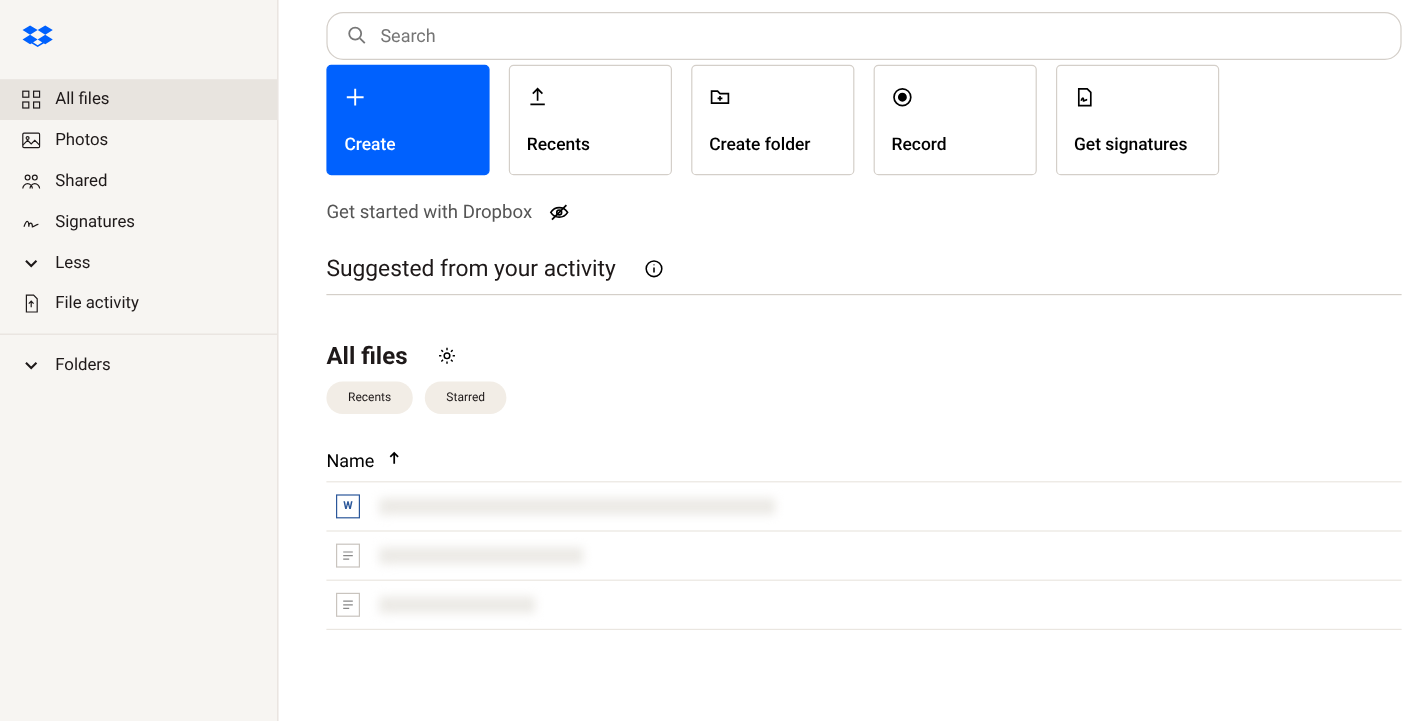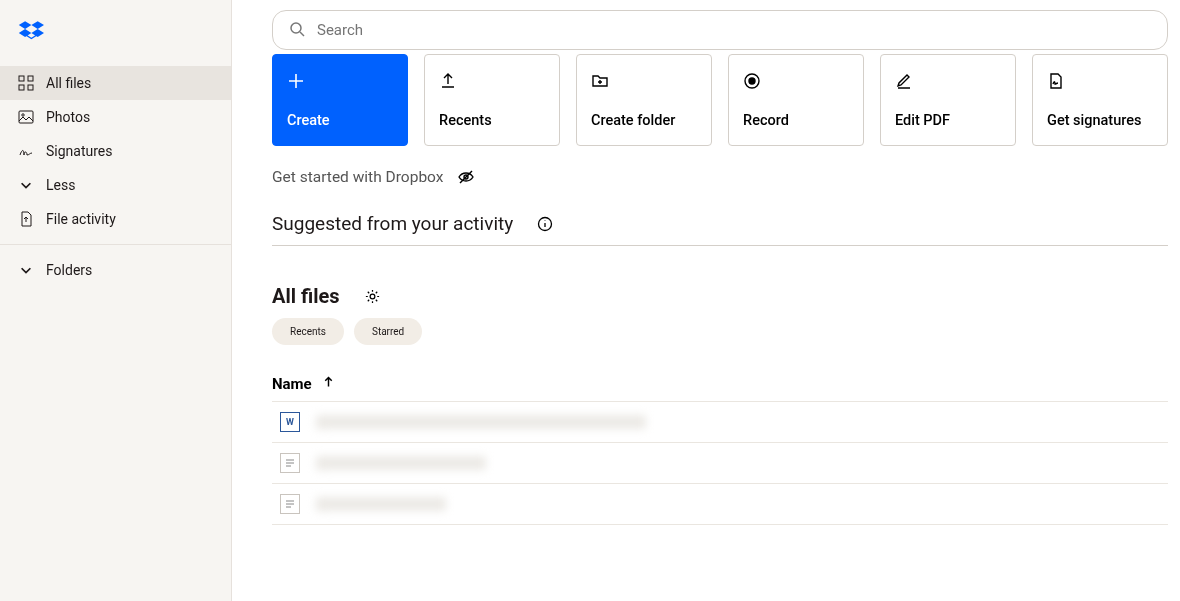--- a/index.html
+++ b/index.html
@@ -18,21 +18,21 @@
 .action{flex:1;max-width:136px;height:92px;border:1px solid #d4cfc9;border-radius:4px;display:flex;flex-direction:column;justify-content:center;padding:0 14px;gap:22px;cursor:pointer}
 .action.primary{background:#0061fe;border-color:#0061fe;color:#fff}
 .action .ic{width:18px;height:18px}
 .action-label{font-size:14.5px;font-weight:500}
 .get-started{display:flex;align-items:center;gap:14px;font-size:15.5px;color:#555;margin-bottom:26px}
 .section-title{display:flex;align-items:center;gap:24px;font-size:19px;color:#1e1919;margin-bottom:10px}
 .section-title.bold{font-weight:700;font-size:20px}
 .hr{height:1px;background:#d4cfc9;margin-bottom:38px}
 .chips{display:flex;gap:10px;margin-bottom:22px}
 .chip{background:#f2ede6;border-radius:999px;padding:8px 18px;font-size:10px;color:#1e1919;cursor:pointer}
-.col-head{display:flex;align-items:flex-start;gap:10px;font-size:15px;font-weight:700;padding:8px 0;border-bottom:1px solid #eae6e0}
+.col-head{display:flex;align-items:flex-start;gap:10px;font-size:15px;font-weight:400;padding:8px 0;border-bottom:1px solid #eae6e0}
 .row{display:flex;align-items:center;gap:16px;padding:10px 8px;border-bottom:1px solid #eae6e0}
 .file-ic{width:20px;height:20px;border:1px solid #c9c4be;background:#fff;display:flex;align-items:center;justify-content:center;font-size:9px}
 .file-ic.word{border-color:#2b579a}
 .file-ic.word::after{content:"W";color:#2b579a;font-weight:bold}
 .blur{filter:blur(4px);background:#eceae6;color:#eceae6;height:14px;border-radius:2px}
 .blur.w1{width:330px}
 .blur.w2{width:170px}
 .blur.w3{width:130px}
 svg{display:block}
 </style>
@@ -63,20 +63,30 @@
           <rect x="1" y="2" width="14" height="12" rx="1"></rect>
           <circle cx="5" cy="6" r="1.2"></circle>
           <path d="M1 12l4-4 3 3 3-3 4 4"></path>
         </svg>
       </span>
     <span>Photos</span>
   </div>
   <div class="nav-item">
     <span class="ic">
         <svg width="16" height="16" viewBox="0 0 16 16" stroke="currentColor" fill="none">
+          <circle cx="5" cy="5" r="2"></circle>
+          <circle cx="11" cy="5" r="2"></circle>
+          <path d="M1 14c0-2 2-4 4-4s4 2 4 4M7 14c0-2 2-4 4-4s4 2 4 4"></path>
+        </svg>
+      </span>
+    <span>Shared</span>
+  </div>
+  <div class="nav-item">
+    <span class="ic">
+        <svg width="16" height="16" viewBox="0 0 16 16" stroke="currentColor" fill="none">
           <path d="M2 12c2-6 4-6 4 0 0-4 3-4 3 0 2 0 3-2 5-2"></path>
         </svg>
       </span>
     <span>Signatures</span>
   </div>
   <div class="nav-item">
     <span class="ic">
         <svg width="14" height="14" viewBox="0 0 16 16" stroke="currentColor" fill="none" stroke-width="2">
           <path d="M3 6l5 5 5-5"></path>
         </svg>
@@ -144,28 +154,20 @@
       <span class="action-label">Create folder</span>
     </div>
     <div class="action">
       <span class="ic">
           <svg width="18" height="18" viewBox="0 0 18 18" stroke="#000" fill="none" stroke-width="1.4">
             <circle cx="9" cy="9" r="7"></circle>
             <circle cx="9" cy="9" r="3" fill="#000"></circle>
           </svg>
         </span>
       <span class="action-label">Record</span>
-    </div>
-    <div class="action">
-      <span class="ic">
-          <svg width="18" height="18" viewBox="0 0 18 18" stroke="#000" fill="none" stroke-width="1.4">
-            <path d="M3 14l1-3 8-8 2 2-8 8-3 1zM3 16h12"></path>
-          </svg>
-        </span>
-      <span class="action-label">Edit PDF</span>
     </div>
     <div class="action">
       <span class="ic">
           <svg width="18" height="18" viewBox="0 0 18 18" stroke="#000" fill="none" stroke-width="1.4">
             <path d="M4 2h7l3 3v11H4z"></path>
             <path d="M6 12c1-3 2-3 2 0 1 0 2-1 3-1"></path>
           </svg>
         </span>
       <span class="action-label">Get signatures</span>
     </div>

